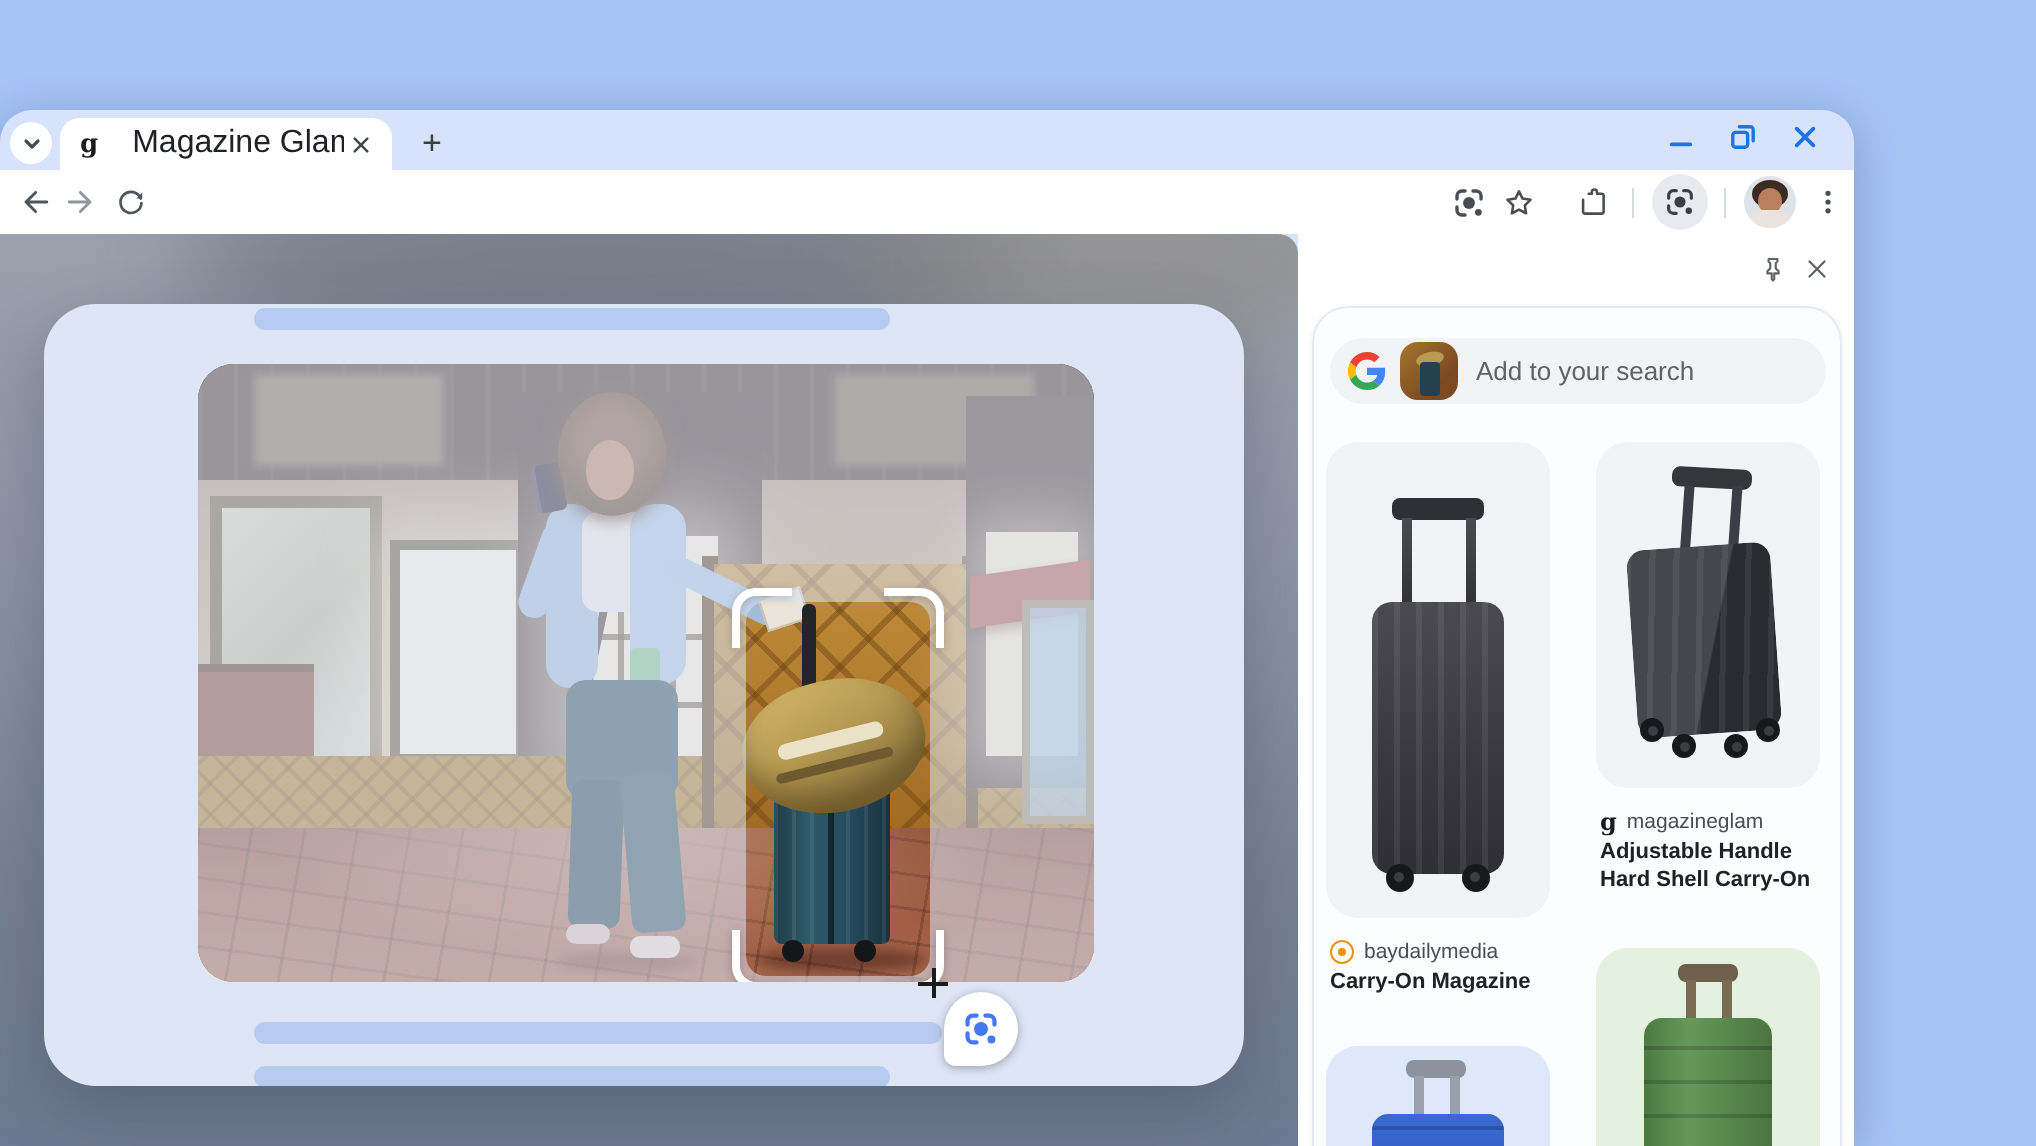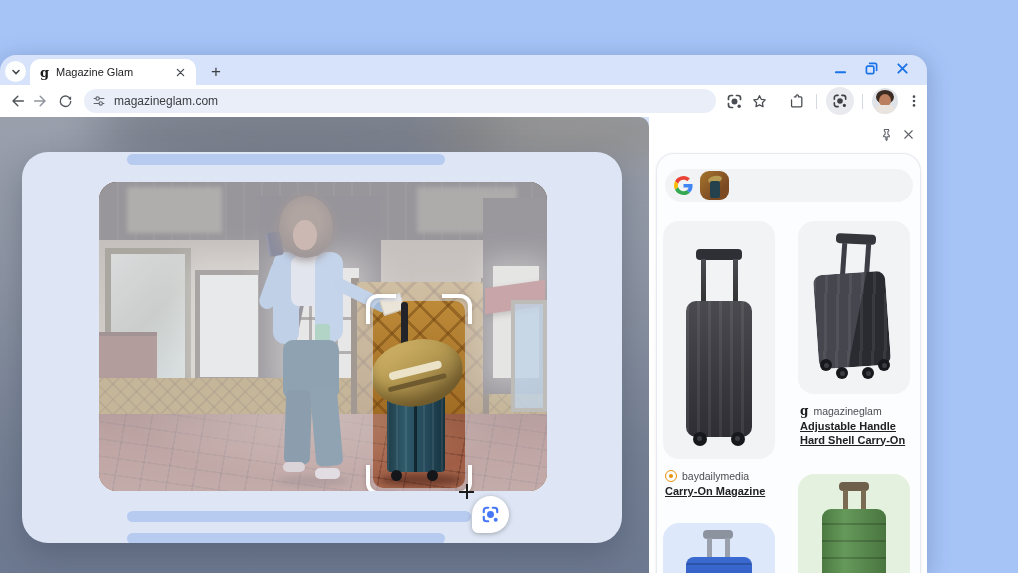--- a/index.html
+++ b/index.html
@@ -6,21 +6,21 @@
   .stage{position:relative;width:1018px;height:573px;overflow:hidden;background:#a7c4f7;}
   
   .bwindow{position:absolute;left:0;top:55px;width:927px;height:518px;background:#d7e3fb;
            border-radius:16px 16px 0 0;box-shadow:0 4px 24px rgba(30,50,90,.28);}
   .tabstrip{position:absolute;left:0;top:0;width:100%;height:30px;}
   .tabsearch{position:absolute;left:5px;top:6px;width:21px;height:21px;border-radius:50%;background:#fdfefe;
              display:flex;align-items:center;justify-content:center;color:#474b50;}
   .tab{position:absolute;left:30px;top:4px;width:166px;height:26px;background:#fff;border-radius:10px 10px 0 0;
        display:flex;align-items:center;padding:0 8px;box-sizing:border-box;}
   .favicon{font-family:"DejaVu Serif",serif;font-weight:bold;font-size:13px;color:#1b1b1b;margin:0 7px 0 2px;line-height:1;}
-  .tabtitle{font-size:11px;color:#202124;flex:1;white-space:nowrap;overflow:hidden;}
+  .tabtitle{font-size:16px;color:#202124;flex:1;white-space:nowrap;overflow:hidden;margin-left:10px;}
   .tabclose{color:#45494e;font-size:11px;width:16px;height:16px;display:flex;align-items:center;justify-content:center;border-radius:50%;}
   .newtab{position:absolute;left:204px;top:5px;width:24px;height:24px;display:flex;align-items:center;justify-content:center;color:#3c4043;font-size:17px;}
   .wctl{position:absolute;top:7px;display:flex;align-items:center;gap:18px;color:#1a73e8;}
   
   .toolbar{position:absolute;left:0;top:30px;width:100%;height:32px;background:#ffffff;}
   .navic{position:absolute;top:6px;width:20px;height:20px;display:flex;align-items:center;justify-content:center;}
   .omnibox{position:absolute;left:84px;top:4px;width:632px;height:24px;border-radius:13px;background:#e9eef8;
            display:flex;align-items:center;padding-left:8px;box-sizing:border-box;}
   .url{font-size:12px;color:#3c4043;margin-left:8px;}
   .tbsep{position:absolute;top:9px;width:1px;height:15px;background:#d5d9e0;}
@@ -131,21 +131,21 @@
   .searchbar{position:absolute;left:8px;top:15px;width:248px;height:33px;border-radius:17px;background:#f1f3f4;}
   .gicon{position:absolute;left:9px;top:7px;width:19px;height:19px;}
   .thumb{position:absolute;left:35px;top:2px;width:29px;height:29px;border-radius:9px;overflow:hidden;
          background:linear-gradient(135deg,#a5752d,#7c4a22 70%);}
   .thumb .t-case{position:absolute;left:10px;top:10px;width:10px;height:17px;border-radius:2px;background:#24414d;}
   .thumb .t-duf{position:absolute;left:8px;top:5px;width:14px;height:7px;border-radius:50%;background:#b79b52;transform:rotate(-12deg);}
   .searchtext{position:absolute;left:73px;top:0;height:33px;line-height:33px;font-size:13px;color:#5f6368;}
   .pcard{position:absolute;border-radius:16px;overflow:hidden;}
   .pcard.gray{background:#f1f3f5;} .pcard.green{background:#e3f1de;} .pcard.blue{background:#dde9fb;}
   .srcrow{position:absolute;display:flex;align-items:center;gap:5px;font-size:10.5px;color:#4a4d52;}
-  .ptitle{position:absolute;font-size:11px;font-weight:bold;color:#202124;line-height:13.5px;width:118px;text-decoration:underline;}
+  .ptitle{position:absolute;font-size:11px;font-weight:bold;color:#202124;line-height:13.5px;width:118px;}
   .bayicon{width:12px;height:12px;border-radius:50%;border:1.5px solid #e8930c;box-sizing:border-box;position:relative;flex:none;}
   .bayicon:after{content:"";position:absolute;left:2.5px;top:2.5px;width:4px;height:4px;border-radius:50%;background:#e8930c;}
   .srcglyph{font-family:"DejaVu Serif",serif;font-weight:bold;font-size:12px;color:#1b1b1b;line-height:1;}
   
   .grip{position:absolute;border-radius:4px;}
   .post{position:absolute;width:4.5px;}
   .scbody{position:absolute;box-sizing:border-box;}
   .wheel{position:absolute;border-radius:50%;background:#17181b;}
   .wheel:after{content:"";position:absolute;left:4px;top:4px;width:5px;height:5px;border-radius:50%;background:#3b3c42;}
 </style>
@@ -195,28 +195,20 @@
       <div class="navic" style="left:31px;">
         <svg width="16" height="16" viewBox="0 0 20 20">
             <path d="M9 4l6 6-6 6M15 10H2" fill="none" stroke="#8f959c" stroke-width="1.8" stroke-linecap="round" stroke-linejoin="round"></path>
           </svg>
       </div>
       <div class="navic" style="left:55px;">
         <svg width="15" height="15" viewBox="0 0 20 20">
             <path d="M16.5 7A7 7 0 1 0 17 10" fill="none" stroke="#50555b" stroke-width="1.8" stroke-linecap="round"></path>
             <path d="M17.5 3v4h-4z" fill="#50555b"></path>
           </svg>
-      </div>
-      <div class="omnibox">
-        <svg width="14" height="14" viewBox="0 0 20 20">
-            <path d="M3 6.5h14M3 13.5h14" stroke="#5f6368" stroke-width="1.6" stroke-linecap="round"></path>
-            <circle cx="8" cy="6.5" r="2.4" fill="#e9eef8" stroke="#5f6368" stroke-width="1.6"></circle>
-            <circle cx="12.5" cy="13.5" r="2.4" fill="#e9eef8" stroke="#5f6368" stroke-width="1.6"></circle>
-          </svg>
-        <span class="url">magazineglam.com</span>
       </div>
       <div class="navic" style="left:724px;">
         <svg width="17" height="17" viewBox="0 0 24 24">
             <g fill="none" stroke="#4a4d52" stroke-width="2.4" stroke-linecap="round">
               <path d="M9.2 3.5H7A3.5 3.5 0 0 0 3.5 7v2.2"></path>
               <path d="M14.8 3.5H17A3.5 3.5 0 0 1 20.5 7v2.2"></path>
               <path d="M3.5 14.8V17A3.5 3.5 0 0 0 7 20.5h2.2"></path>
             </g>
             <circle cx="12" cy="12" r="4.2" fill="#4a4d52"></circle>
             <circle cx="18.6" cy="18.6" r="2.4" fill="#4a4d52"></circle>
@@ -361,20 +353,21 @@
             <svg class="gicon" viewBox="0 0 48 48">
                 <path fill="#EA4335" d="M24 9.5c3.54 0 6.71 1.22 9.21 3.6l6.85-6.85C35.9 2.38 30.47 0 24 0 14.62 0 6.51 5.38 2.56 13.22l7.98 6.19C12.43 13.72 17.74 9.5 24 9.5z"></path>
                 <path fill="#4285F4" d="M46.98 24.55c0-1.57-.15-3.09-.38-4.55H24v9.02h12.94c-.58 2.96-2.26 5.48-4.78 7.18l7.73 6c4.51-4.18 7.09-10.36 7.09-17.65z"></path>
                 <path fill="#FBBC05" d="M10.53 28.59c-.48-1.45-.76-2.99-.76-4.59s.27-3.14.76-4.59l-7.98-6.19C.92 16.46 0 20.12 0 24c0 3.88.92 7.54 2.56 10.78l7.97-6.19z"></path>
                 <path fill="#34A853" d="M24 48c6.48 0 11.93-2.13 15.89-5.81l-7.73-6c-2.15 1.45-4.92 2.3-8.16 2.3-6.26 0-11.57-4.22-13.47-9.91l-7.98 6.19C6.51 42.62 14.62 48 24 48z"></path>
               </svg>
             <div class="thumb">
               <div class="t-duf"></div>
                 <div class="t-case"></div>
             </div>
+            <span class="searchtext">Add to your search</span>
           </div>
 
           <div class="pcard gray" style="left:6px;top:67px;width:112px;height:238px;">
             <div class="grip" style="left:33px;top:28px;width:46px;height:11px;background:#2f3035;"></div>
             <div class="post" style="left:38px;top:38px;height:44px;background:linear-gradient(#4a4b52,#333);"></div>
             <div class="post" style="left:70px;top:38px;height:44px;background:linear-gradient(#4a4b52,#333);"></div>
             <div class="scbody" style="left:23px;top:80px;width:66px;height:136px;border-radius:10px;background-image:repeating-linear-gradient(90deg,rgba(255,255,255,.07) 0 3px,transparent 3px 11px),linear-gradient(180deg,#4a4a50,#38383e 60%,#2e2e34);"></div>
             <div class="wheel" style="left:30px;top:211px;width:14px;height:14px;"></div>
             <div class="wheel" style="left:68px;top:211px;width:14px;height:14px;"></div>
           </div>

